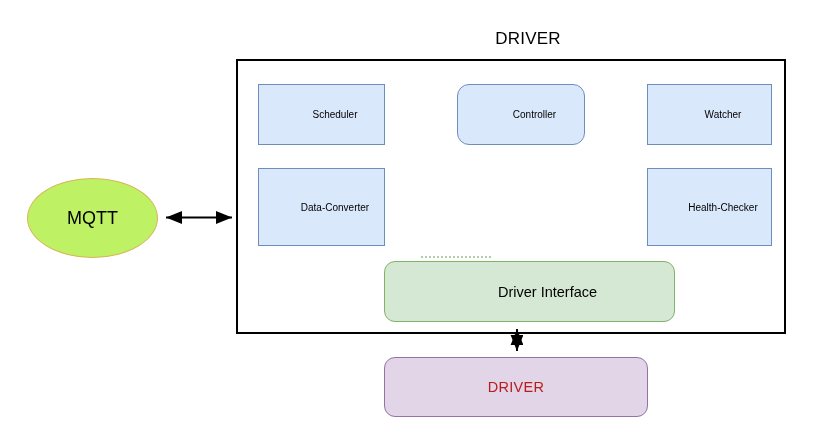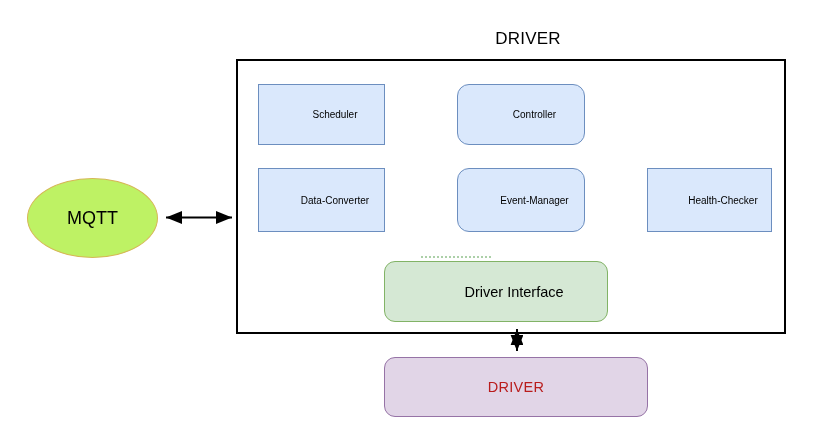--- a/index.html
+++ b/index.html
@@ -49,31 +49,31 @@
     border: 1px solid #6c8ebf;
     display: flex;
     align-items: center;
     justify-content: center;
     font-size: 10px;
     color: #000000;
     white-space: nowrap;
     padding-left: 27px;
   }
   .comp-box.r1 { top: 84px;  height: 61px; }
-  .comp-box.r2 { top: 168px; height: 64px; }
+  .comp-box.r2 { top: 168px; height: 78px; }
   .comp-box.c1 { left: 258px; width: 127px; }
   .comp-box.c2 { left: 457px; width: 128px; border-radius: 12px; }
   .comp-box.c3 { left: 647px; width: 125px; }
 
   
   .driver-interface {
     position: absolute;
     left: 384px;
     top: 261px;
-    width: 224px;
+    width: 291px;
     height: 61px;
     box-sizing: border-box;
     background: #d5e8d4;
     border: 1.5px solid #82b366;
     border-radius: 11px;
     display: flex;
     align-items: center;
     justify-content: center;
     font-size: 14.5px;
     color: #000000;
@@ -144,23 +144,23 @@
 <body>
 
 <div id="canvas">
 
   <div class="diagram-title">DRIVER</div>
 
   <div class="mapper-container"></div>
 
   <div class="comp-box r1 c1">Scheduler</div>
   <div class="comp-box r1 c2">Controller</div>
+  <div class="comp-box r1 c3">Watcher</div>
 
   <div class="comp-box r2 c1">Data-Converter</div>
-  <div class="comp-box r2 c2">Event-Manager</div>
   <div class="comp-box r2 c3">Health-Checker</div>
 
   <div class="dotted-artifact"></div>
 
   <div class="driver-interface">Driver Interface</div>
 
   <div class="driver-box">DRIVER</div>
 
   <div class="mqtt-node">MQTT</div>
 

